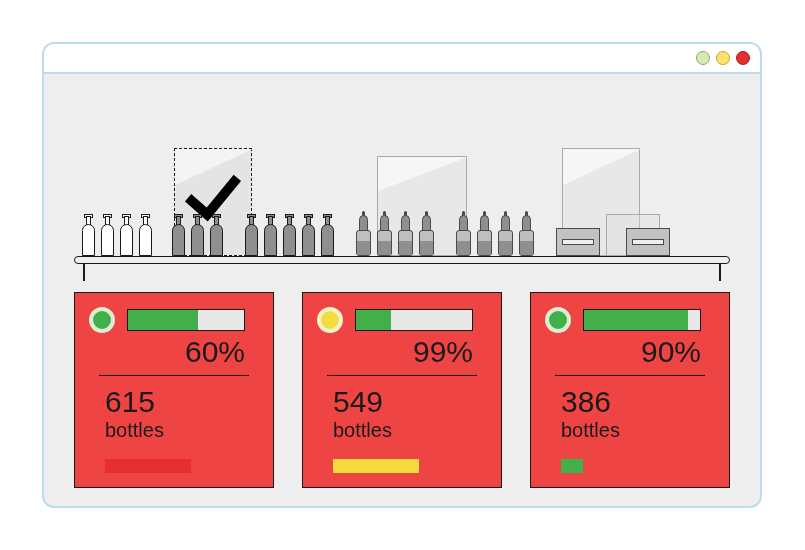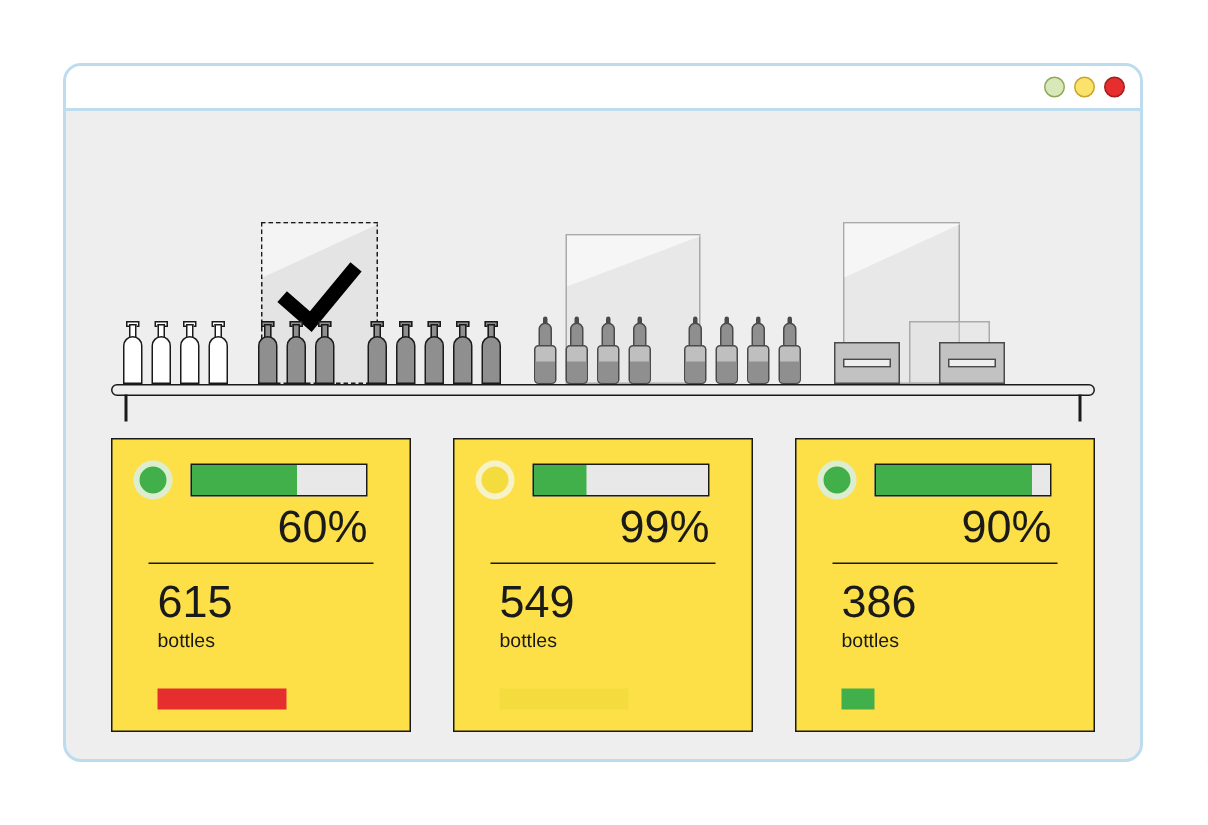--- a/index.html
+++ b/index.html
@@ -244,21 +244,21 @@
     position: absolute;
     left: 30px;
     right: 30px;
     bottom: 18px;
     top: 218px;
     display: flex;
     gap: 28px;
   }
   .card {
     flex: 1;
-    background: #fde047;
+    background: #ef4444;
     border: 1.5px solid #1A1A1A;
     box-sizing: border-box;
     padding: 14px 16px 12px 16px;
     position: relative;
   }
   .card .dot {
     position: absolute;
     left: 14px;
     top: 14px;
     width: 26px;
@@ -305,21 +305,21 @@
     left: 30px;
     top: 94px;
     font-size: 30px;
     color: #1A1A1A;
     line-height: 1;
   }
   .unit {
     position: absolute;
     left: 30px;
     top: 126px;
-    font-size: 13px;
+    font-size: 20px;
     color: #1A1A1A;
   }
   .swatch {
     position: absolute;
     left: 30px;
     bottom: 14px;
     height: 14px;
   }
   .sw-red    { width: 86px; background: #E62E2E; }
   .sw-yellow { width: 86px; background: #F4DC3F; }

